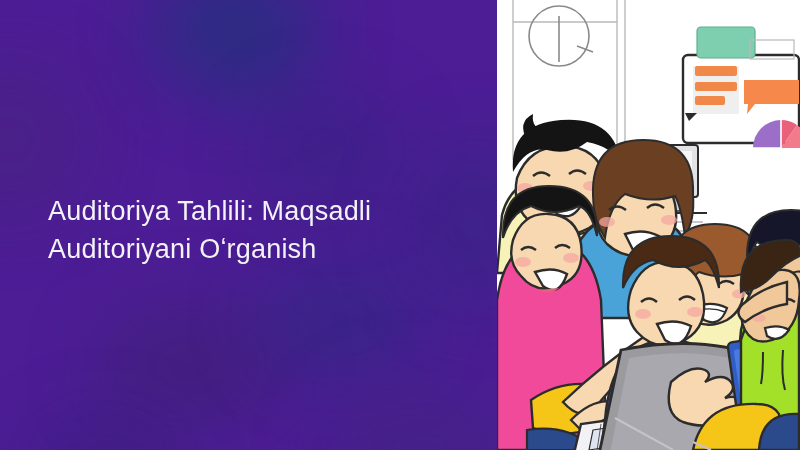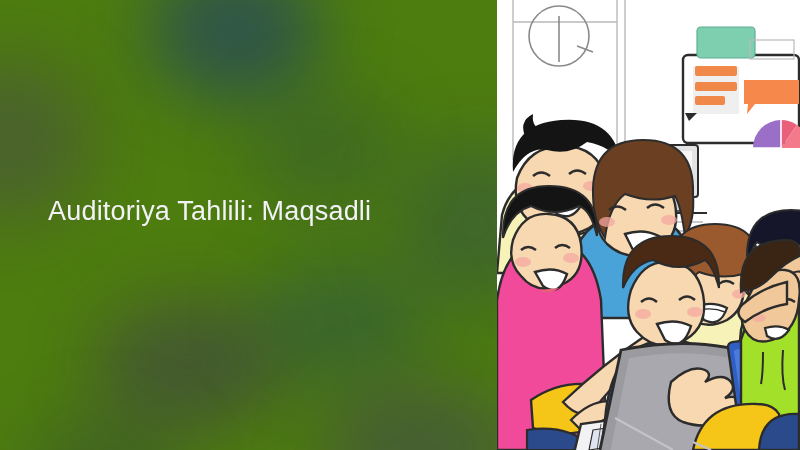--- a/index.html
+++ b/index.html
@@ -14,21 +14,21 @@
     overflow: hidden;
     font-family: "Liberation Sans", sans-serif;
   }
 
   
   #left-panel {
     position: absolute;
     left: 0; top: 0;
     width: 497px;
     height: 450px;
-    background: #4d7c0f;
+    background: #4c1d95;
     overflow: hidden;
   }
   .bg-blob {
     position: absolute;
     border-radius: 50%;
     filter: blur(34px);
     pointer-events: none;
   }
   .blob-a { left: 150px; top: -40px;  width: 170px; height: 140px; background: rgba(22,54,118,0.55); }
   .blob-b { left: -70px; top: 60px;   width: 160px; height: 160px; background: rgba(70,40,110,0.30); }
@@ -76,20 +76,21 @@
     <div class="bg-blob blob-b"></div>
     <div class="bg-blob blob-c"></div>
     <div class="bg-blob blob-d"></div>
     <div class="bg-blob blob-e"></div>
     <div class="bg-blob blob-f"></div>
     <div class="bg-blob blob-g"></div>
     <div class="bg-blob blob-h"></div>
 
     <div id="title-block">
       <span class="title-line">Auditoriya Tahlili: Maqsadli</span>
+      <span class="title-line">Auditoriyani Oʻrganish</span>
     </div>
   </div>
 
   <div id="illustration">
     <svg width="303" height="450" viewBox="0 0 303 450" xmlns="http://www.w3.org/2000/svg">
       <defs>
         <clipPath id="frame">
             <rect x="0" y="0" width="303" height="450"></rect>
           </clipPath>
       </defs>

